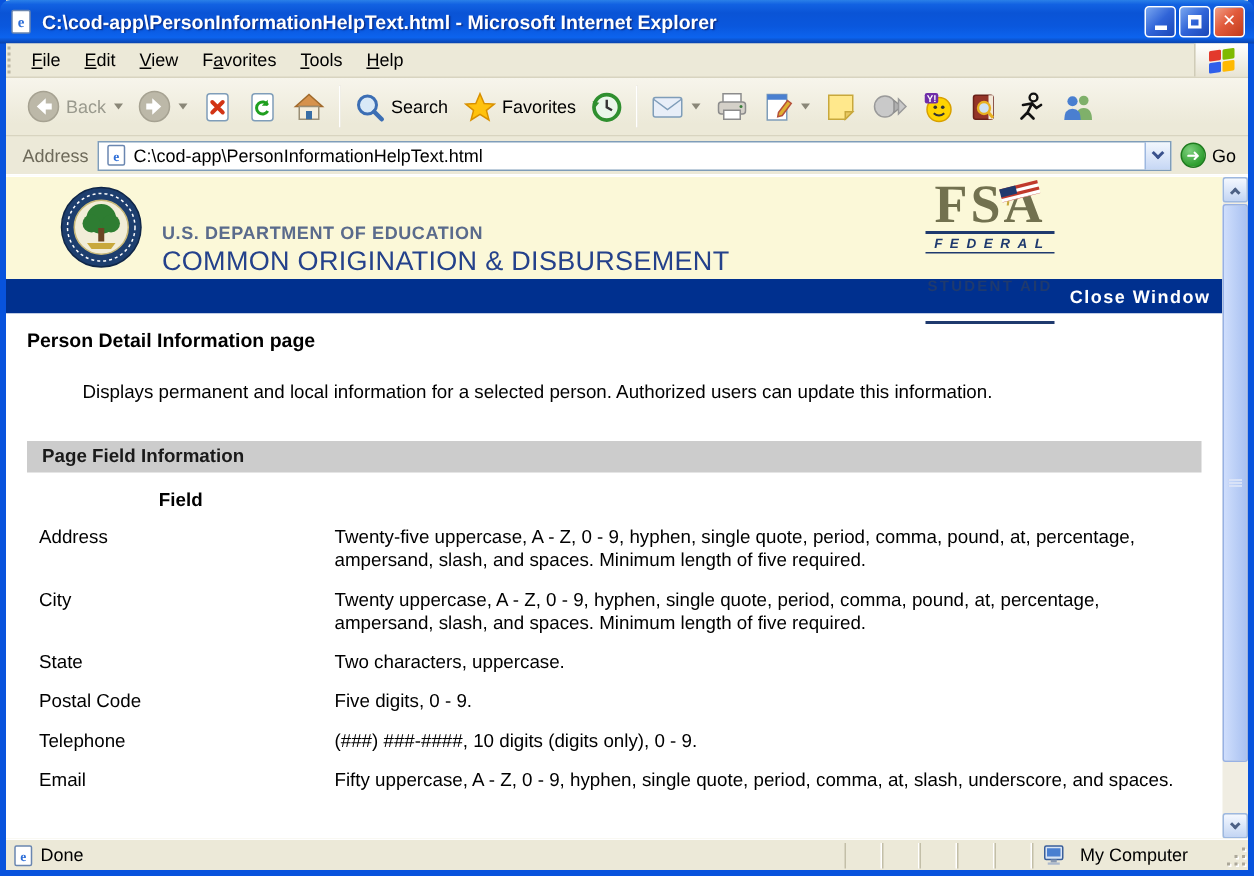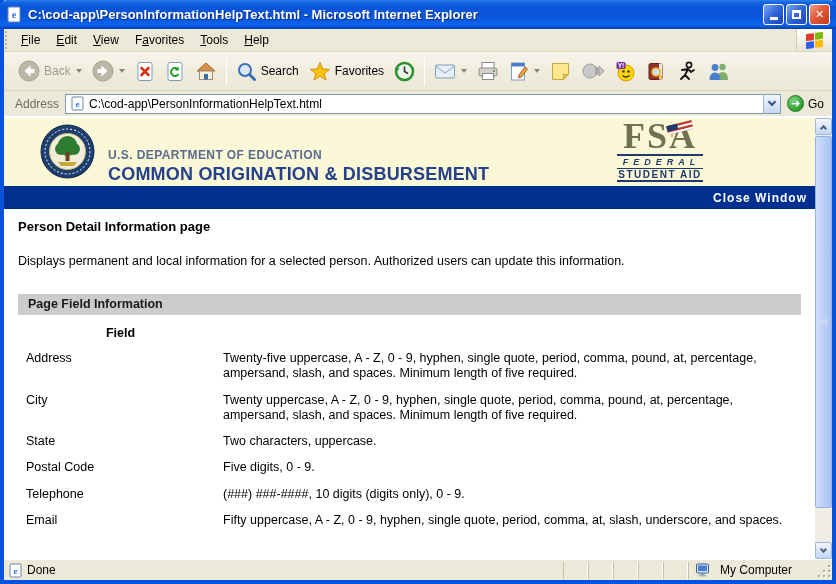--- a/index.html
+++ b/index.html
@@ -66,39 +66,39 @@
 
   
   .viewport { flex:1; display:flex; background:#fff; border-top:1px solid #fff; min-height:0; }
   .content { flex:1; display:flex; flex-direction:column; overflow:hidden; }
 
   
   .banner { height:68px; flex:0 0 68px; background:#FBF8D8; position:relative; }
   .seal { position:absolute; left:36px; top:6px; }
   .dept { position:absolute; left:104px; top:30px; }
   .dept-line1 { color:#5a6b8c; font-weight:bold; font-size:12px; letter-spacing:.4px; }
-  .dept-line2 { color:#24418b; font-weight:bold; font-size:18px; letter-spacing:.2px; margin-top:2px; }
+  .dept-line2 { color:#24418b; font-weight:normal; font-size:18px; letter-spacing:.2px; margin-top:2px; }
   .fsa { position:absolute; right:112px; top:2px; width:86px; text-align:center; }
   .fsa-cap { position:absolute; top:-1px; right:6px; }
   .fsa-acronym { font-family:"Liberation Serif","DejaVu Serif",serif; font-weight:bold; font-size:36px;
     line-height:.92; color:#72714f; letter-spacing:2px; }
   .fsa-federal { border-top:2px solid #1f3a6e; color:#1f3a6e; font-weight:bold; font-size:9px;
     letter-spacing:5px; padding:1px 0 1px 3px; margin-top:1px;font-style:italic; }
   .fsa-studentaid { border-top:1px solid #1f3a6e; border-bottom:2px solid #1f3a6e; color:#1f3a6e;
-    font-weight:bold; font-size:10px; letter-spacing:1.5px; padding:0 0; }
+    font-weight:bold; font-size:10px; letter-spacing:1.5px; padding:17px 0; }
 
   
   .navbar { height:23px; flex:0 0 23px; background:#00308F; display:flex; align-items:center;
     justify-content:flex-end; padding-right:8px; }
   .close-window { color:#fff; font-weight:bold; font-size:12px; letter-spacing:1px; }
 
   
   .pagebody { flex:1; background:#fff; padding:10px 14px 0 14px; overflow:hidden; }
   .page-title { font-size:13px; font-weight:bold; color:#000; }
-  .page-intro { font-size:12.5px; margin-top:20px; color:#000; }
+  .page-intro { font-size:12.5px; margin-top:20px; color:#000;margin-left:37px; }
   .section-bar { margin-top:26px; background:#CCCCCC; padding:3px 10px 4px 10px;
     font-weight:bold; font-size:12.5px; color:#1a1a1a; }
   .ftable { margin-top:10px; }
   .frow { display:grid; grid-template-columns:205px 1fr; margin-top:11px; }
   .fhead { font-weight:bold; text-align:center; font-size:12.5px; }
   .fname { font-size:12.5px; padding-left:8px; }
   .fdesc { font-size:12.5px; line-height:1.22; padding-right:8px; }
 
   
   .scrollbar { flex:0 0 17px; background:#f0ede2; display:flex; flex-direction:column; }

